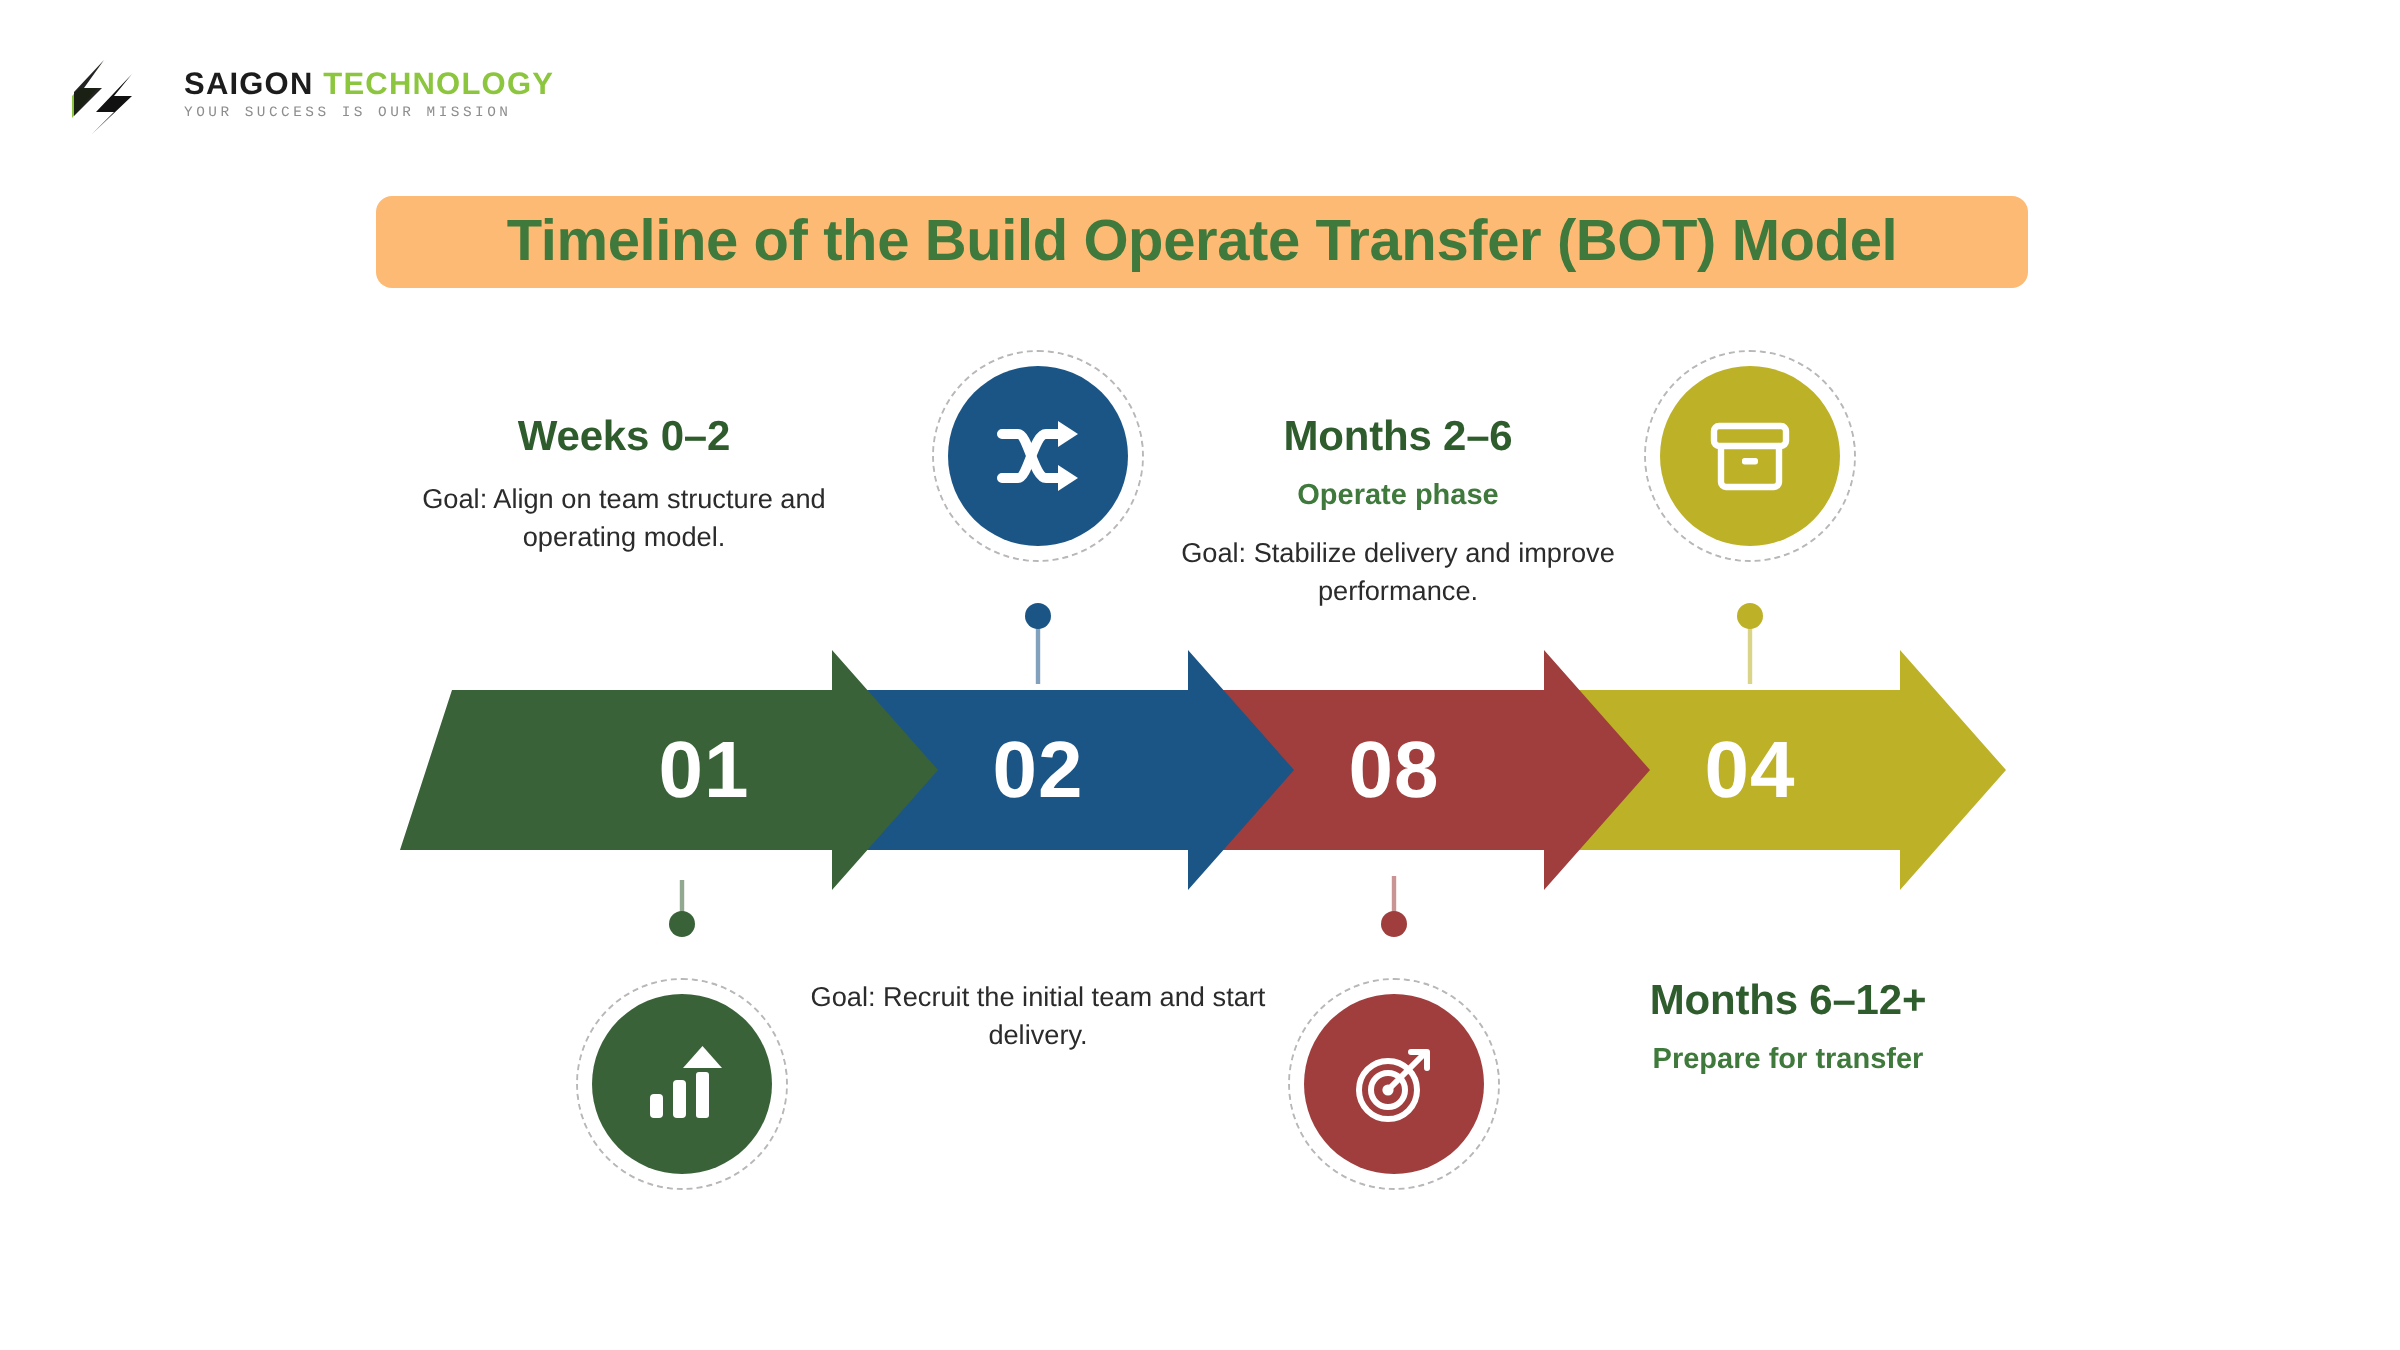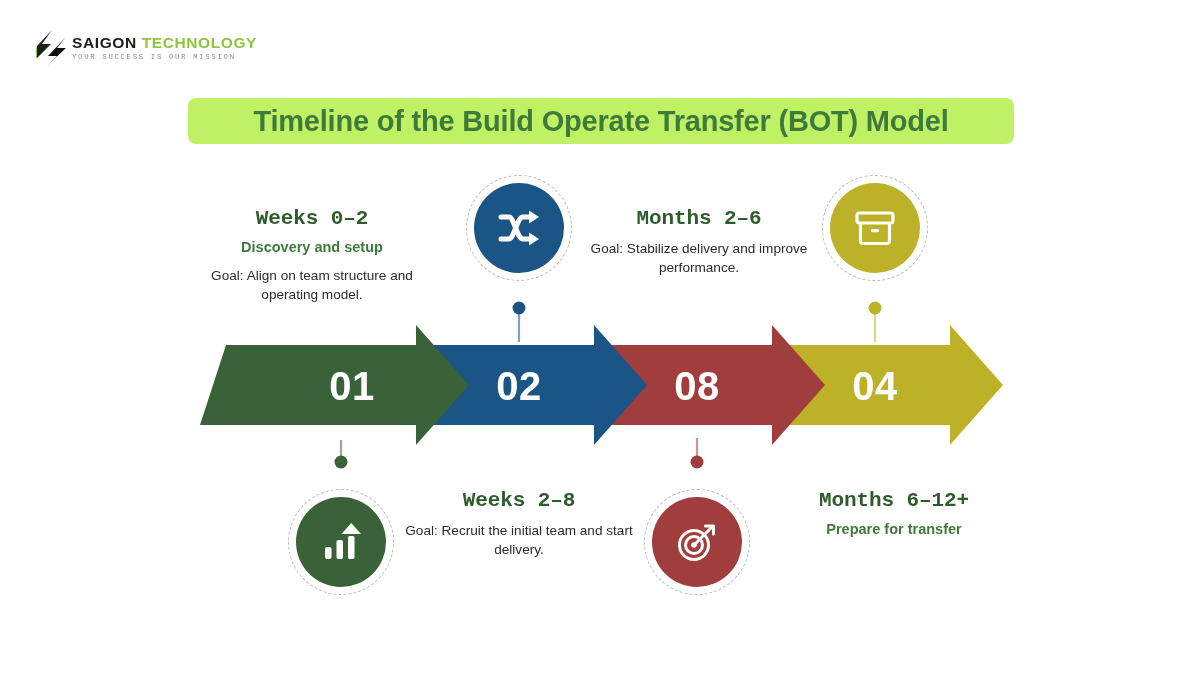--- a/index.html
+++ b/index.html
@@ -15,21 +15,21 @@
     position: relative;
   }
 
   
   .logo-block {
     position: absolute;
     left: 34px;
     top: 28px;
     display: flex;
     align-items: center;
-    gap: 4px;
+    gap: 24px;
   }
   .logo-mark {
     width: 34px;
     height: 40px;
     flex: none;
   }
   .logo-text {
     display: flex;
     flex-direction: column;
     justify-content: center;
@@ -52,21 +52,21 @@
     font-family: Liberation Mono, monospace;
   }
 
   
   .title-band {
     position: absolute;
     left: 188px;
     top: 98px;
     width: 826px;
     height: 46px;
-    background: #bef264;
+    background: #fdba74;
     border-radius: 8px;
     display: flex;
     align-items: center;
     justify-content: center;
   }
   .title-text {
     color: #3F7A3C;
     font-size: 29px;
     font-weight: bold;
     letter-spacing: -0.2px;
@@ -107,21 +107,20 @@
     text-align: center;
     transform: translateX(-50%);
   }
   .txt-head {
     font-size: 21px;
     font-weight: bold;
     color: #2F5C2D;
     letter-spacing: -0.1px;
     white-space: nowrap;
     margin-bottom: 9px;
-    font-family: Liberation Mono, monospace;
   }
   .txt-sub {
     font-size: 14.5px;
     font-weight: bold;
     color: #3F7A3C;
     margin-bottom: 11px;
     white-space: nowrap;
   }
   .txt-goal {
     font-size: 13.6px;
@@ -212,31 +211,30 @@
     <polygon points="226,345 416,345 416,325 469,385 416,445 416,425 200,425 226,345" fill="#3A6238"></polygon>
   </svg>
 
   <div class="step-number" style="left:341px; top:386px;margin-left:11px;">01</div>
   <div class="step-number" style="left:519px; top:386px;">02</div>
   <div class="step-number" style="left:697px; top:386px;">08</div>
   <div class="step-number" style="left:875px; top:386px;">04</div>
 
   <div class="txt-block" style="left:312px; top:207px; width:260px;">
     <div class="txt-head">Weeks 0–2</div>
-    <div class="txt-sub">Discovery and setup</div>
     <div class="txt-goal">Goal: Align on team structure and operating model.</div>
   </div>
 
   <div class="txt-block" style="left:519px; top:489px; width:250px;">
-    <div class="txt-head">Weeks 2–8</div>
     <div class="txt-goal">Goal: Recruit the initial team and start delivery.</div>
   </div>
 
   <div class="txt-block" style="left:699px; top:207px; width:250px;">
     <div class="txt-head">Months 2–6</div>
+    <div class="txt-sub">Operate phase</div>
     <div class="txt-goal">Goal: Stabilize delivery and improve performance.</div>
   </div>
 
   <div class="txt-block" style="left:894px; top:489px; width:270px;">
     <div class="txt-head">Months 6–12+</div>
     <div class="txt-sub">Prepare for transfer</div>
   </div>
 
   <div class="icon-badge" style="left:341px; top:542px;">
     <div class="icon-ring"></div>

